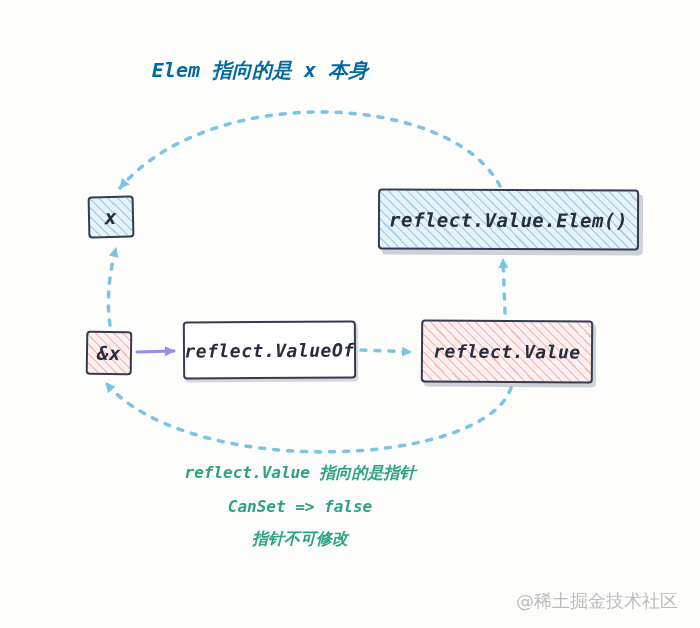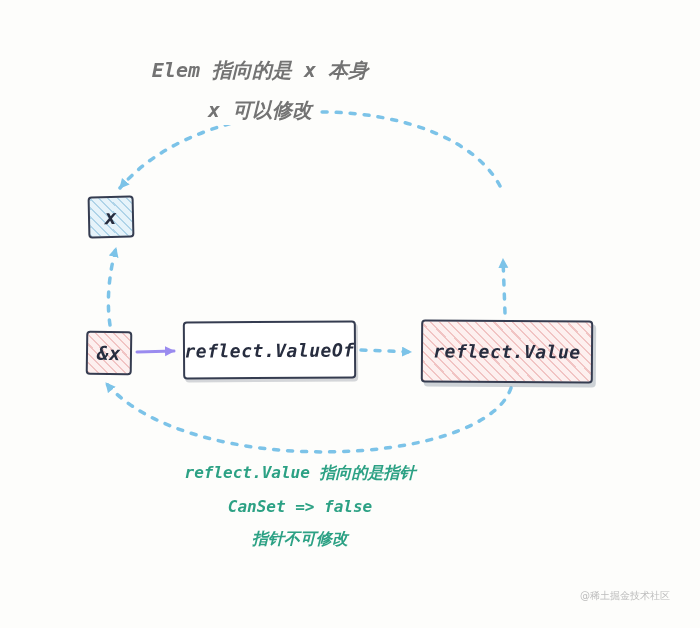--- a/index.html
+++ b/index.html
@@ -30,28 +30,28 @@
   .box-x       { left:88px;  top:196px; width:46px;  height:42px; font-size:20px; transform:rotate(-1.2deg); }
   .box-elem    { left:378px; top:189px; width:261px; height:61px; font-size:19px;
                  box-shadow:4px 5px 0 rgba(125,140,155,0.38); transform:rotate(0.2deg); }
   .box-addrx   { left:86px;  top:331px; width:46px;  height:44px; font-size:19px; transform:rotate(0.8deg); }
   .box-valueof { left:183px; top:321px; width:173px; height:58px; font-size:18px; background:#ffffff;
                  box-shadow:2px 3px 0 rgba(90,100,115,0.25); transform:rotate(-0.4deg); }
   .box-value   { left:421px; top:320px; width:172px; height:63px; font-size:18px;
                  box-shadow:3px 4px 0 rgba(125,140,155,0.38); transform:rotate(0.4deg); }
 
   .note { position:absolute; font-weight:bold; font-style:italic; }
-  .top-note    { left:85px;  top:56px;  width:350px; color:#737373; font-size:20px; }
+  .top-note    { left:85px;  top:56px;  width:350px; color:#0369a1; font-size:20px; }
   .bottom-note { left:115px; top:462px; width:370px; color:#2ca184; font-size:16px; }
   .note-line { text-align:center; margin-bottom:11px; }
   .note-line span { display:inline-block; background:#fdfdfb; padding:1px 7px; border-radius:6px; }
 
   .watermark {
-    position:absolute; right:30px; top:589px;
-    font-size:10px; color:#bcbcbc;
+    position:absolute; right:22px; top:589px;
+    font-size:18px; color:#bcbcbc;
     font-family:"DejaVu Sans", sans-serif;
   }
 </style>
 </head>
 <body>
 
 <div class="canvas">
 
   <svg class="arrows" viewBox="0 0 700 628">
     <defs>
@@ -73,39 +73,39 @@
 
     <path d="M 505 313 L 503 259" fill="none" stroke="#7cc3e8" stroke-width="3.5" stroke-dasharray="5 9" stroke-linecap="round" marker-end="url(#mBlue)"></path>
 
     <path d="M 511 388 C 484 468, 188 480, 106 383" fill="none" stroke="#7cc3e8" stroke-width="3.5" stroke-dasharray="5 9" stroke-linecap="round" marker-end="url(#mBlue)"></path>
   </svg>
 
   <div class="box hatch-blue box-x">
     <span>x</span>
   </div>
 
+  <div class="box hatch-blue box-elem">
+    <span>reflect.Value.Elem()</span>
+  </div>
 
   <div class="box hatch-pink box-addrx">
     <span>&amp;x</span>
   </div>
 
   <div class="box box-valueof">
     <span>reflect.ValueOf</span>
   </div>
 
   <div class="box hatch-pink box-value">
     <span>reflect.Value</span>
   </div>
 
   <div class="note top-note">
     <div class="note-line">
       <span>Elem 指向的是 x 本身</span>
-    </div>
-    <div class="note-line">
-      <span>x 可以修改</span>
     </div>
   </div>
 
   <div class="note bottom-note">
     <div class="note-line">
       <span>reflect.Value 指向的是指针</span>
     </div>
     <div class="note-line">
       <span>CanSet =&gt; false</span>
     </div>

